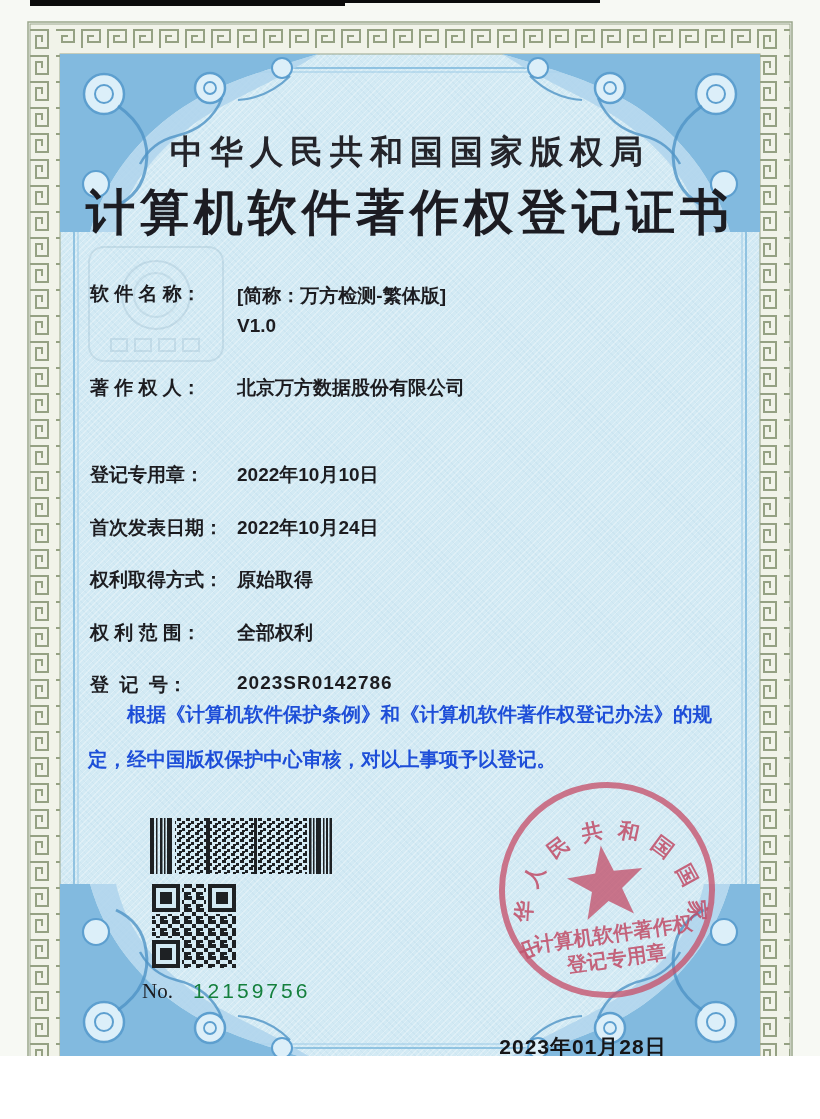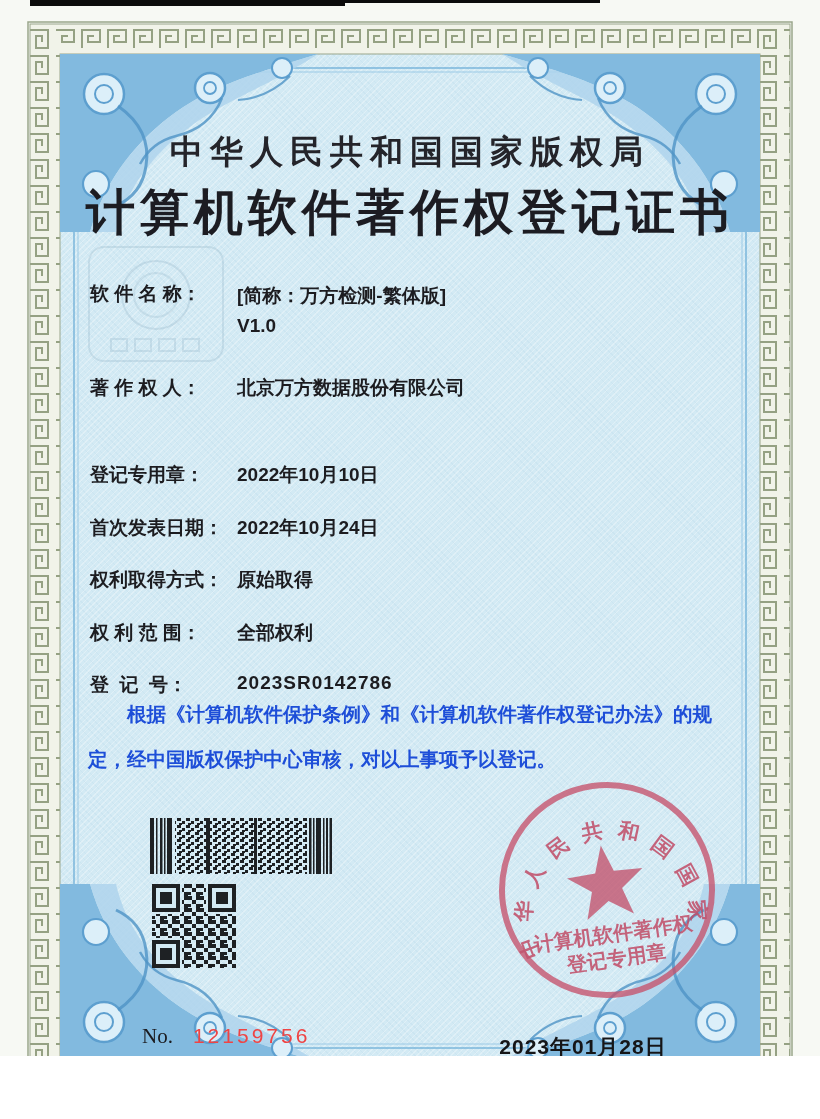--- a/index.html
+++ b/index.html
@@ -82,21 +82,21 @@
     transform:rotate(-8deg); opacity:0.92;
   }
 
   .footer-no {
     position:absolute; left:142px; top:979px;
     font-family:"Liberation Serif", serif; font-size:21px; color:#1b1b1f;
     display:flex; align-items:baseline; gap:20px;
   }
   .footer-no .num {
     font-family:"Liberation Sans", sans-serif;
-    color:#ef4444; letter-spacing:3px; font-size:21px; font-weight:500;margin-top:45px;
+    color:#15803d; letter-spacing:3px; font-size:21px; font-weight:500;
   }
   .issue-date {
     position:absolute; left:498px; top:1033px; width:170px; text-align:center;
     font-size:21px; font-weight:700; letter-spacing:1px; color:#151517;
   }
 </style>
 </head>
 <body>
 
 <div class="page">

